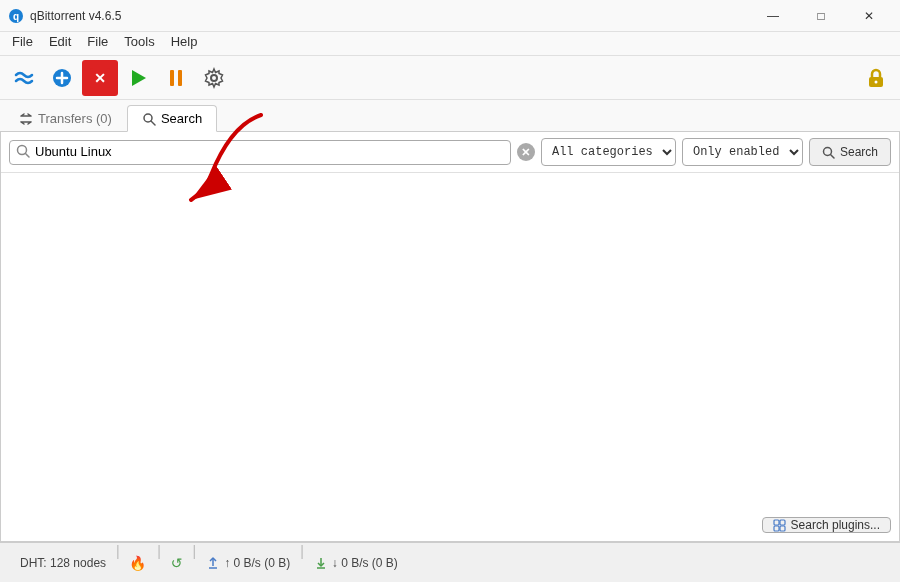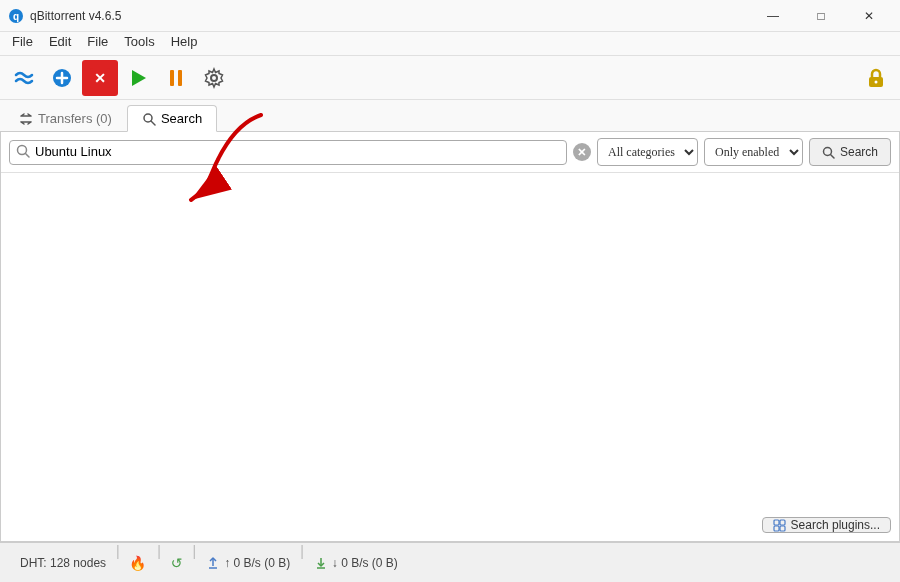--- a/index.html
+++ b/index.html
@@ -194,21 +194,21 @@
       font-size: 11px;
       font-weight: bold;
     }
 
     .category-select, .enabled-select {
       height: 28px;
       border: 1px solid #aaa;
       border-radius: 4px;
       padding: 2px 6px;
       font-size: 12px;
-      font-family: Liberation Serif, serif;
+      font-family: Liberation Mono, monospace;
       cursor: pointer;
       background: white;
       color: #333;
     }
 
     .search-button {
       height: 28px;
       padding: 0 12px;
       border: 1px solid #aaa;
       border-radius: 4px;

